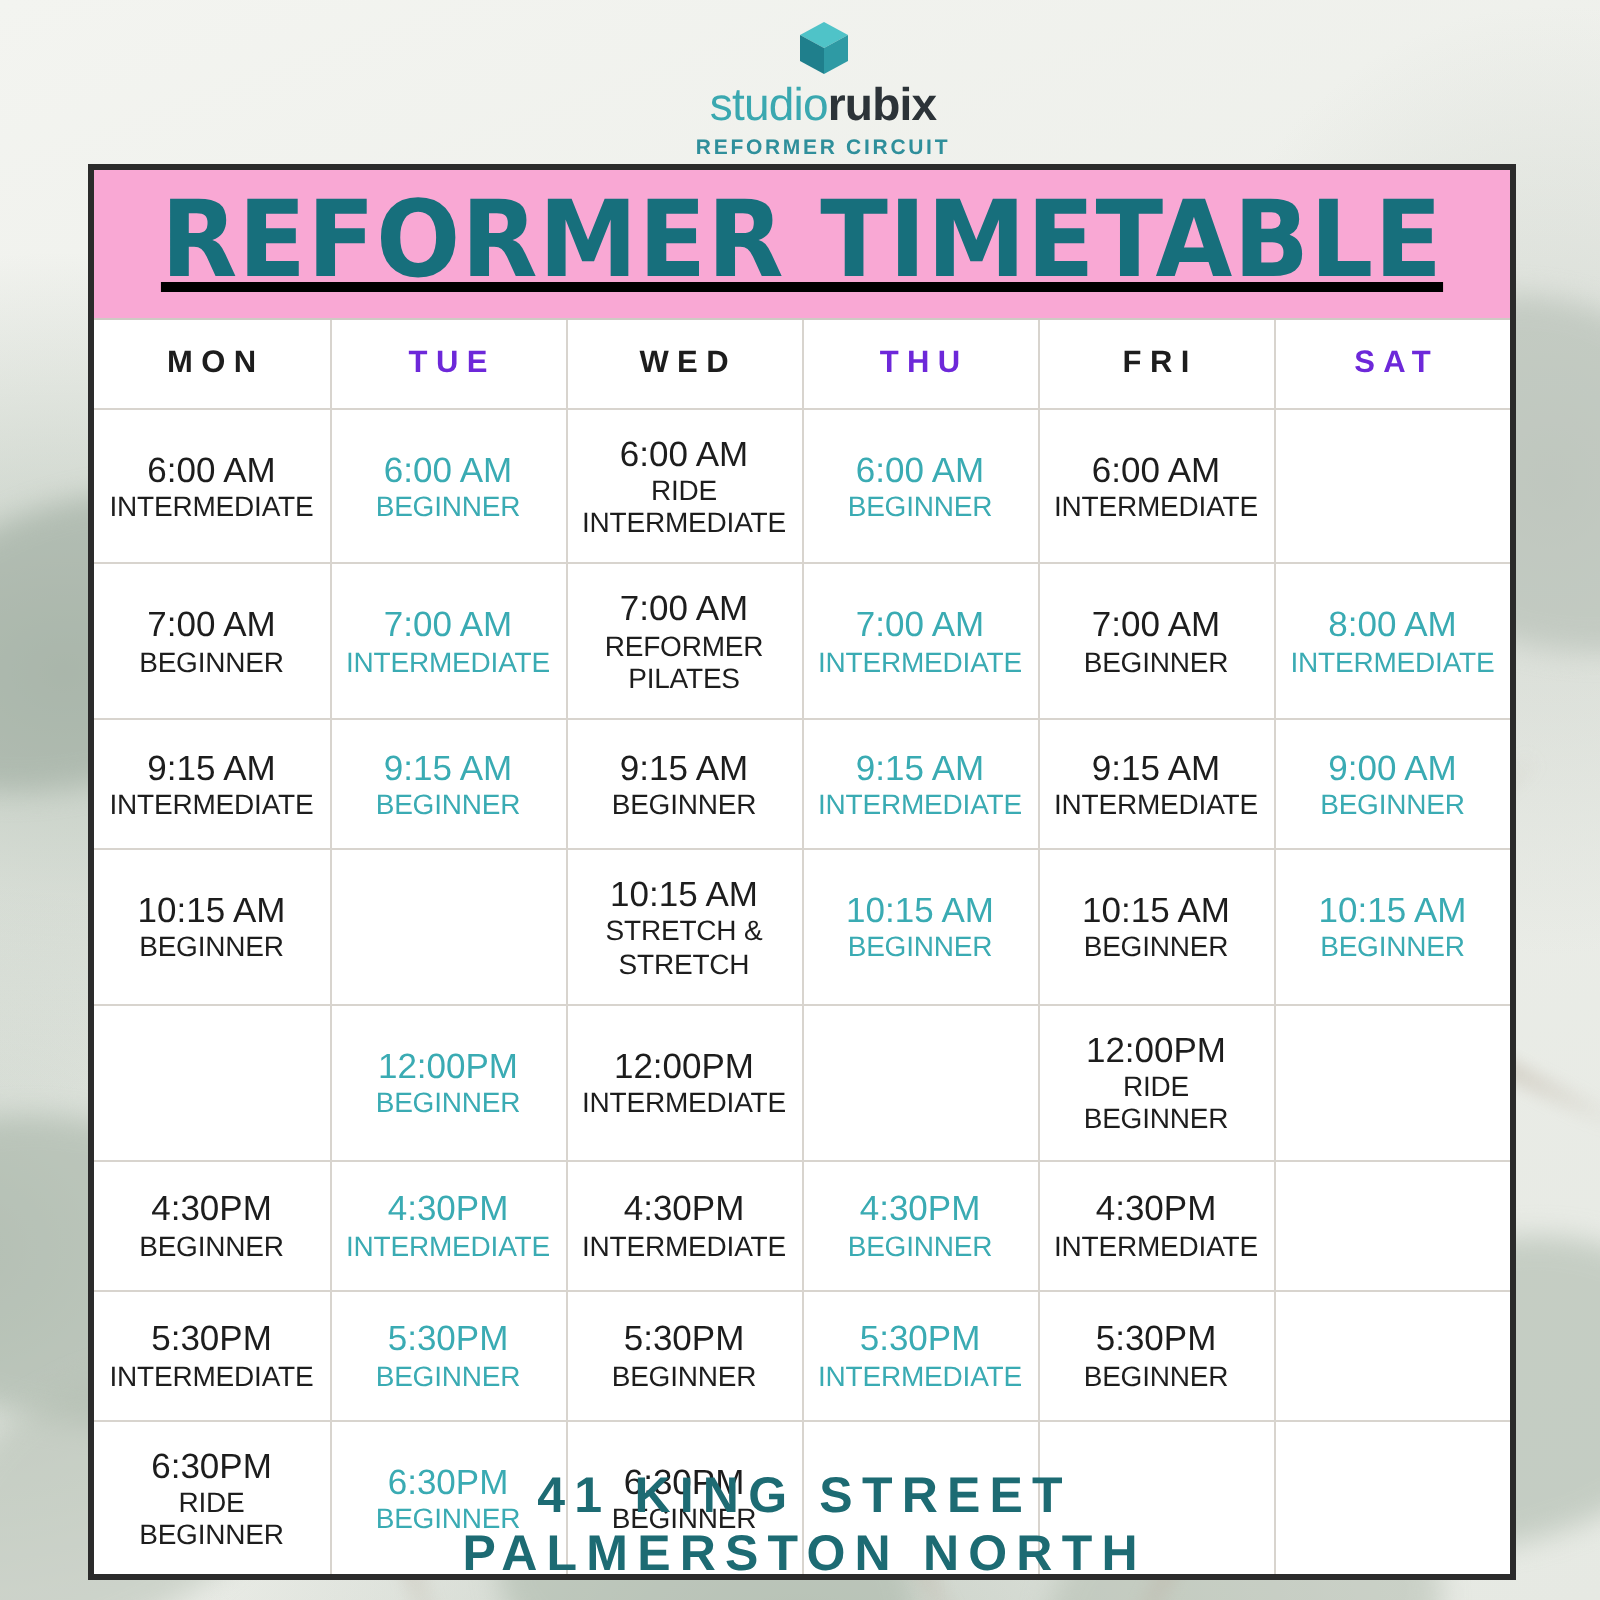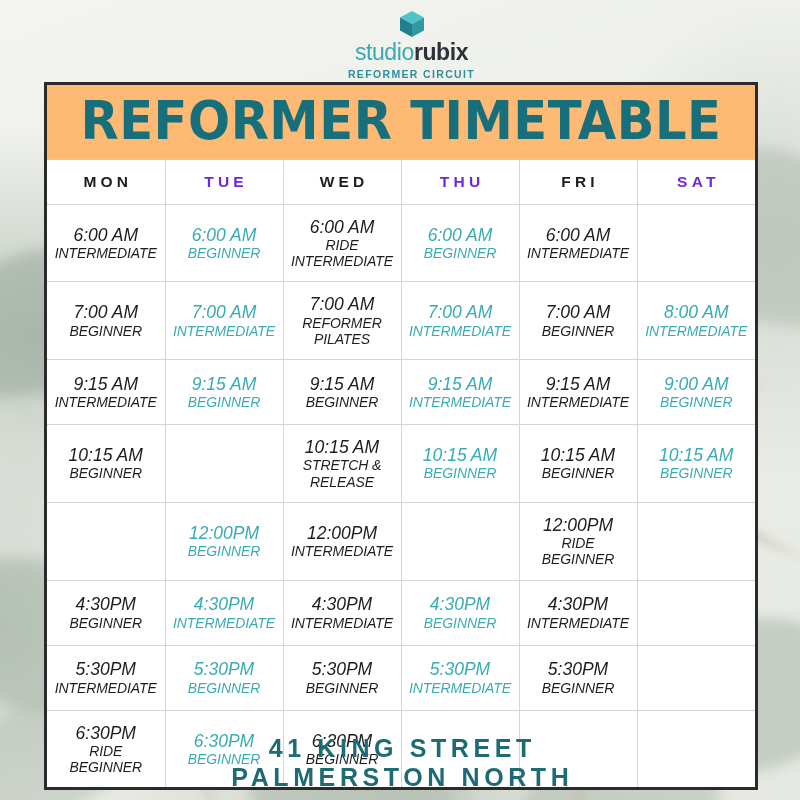--- a/index.html
+++ b/index.html
@@ -72,24 +72,25 @@
     position: absolute;
     left: 44px;
     top: 82px;
     width: 714px;
     border: 3px solid #2b2b2b;
     background: rgba(255,255,255,0.93);
     z-index: 2;
   }
 
   #title-band {
-    background: #fdba74;
+    background: #f9a8d4;
     border-bottom: 1px solid #cfcac4;
     padding: 9px 0 12px;
     text-align: center;
+    text-decoration: underline;
   }
   #page-title {
     font-family: "Liberation Sans Narrow", "DejaVu Sans Condensed", "Liberation Sans", sans-serif;
     font-size: 53px;
     font-weight: 700;
     color: #176f7c;
     letter-spacing: 0.5px;
     line-height: 1;
     transform: scaleX(1.04);
     white-space: nowrap;
@@ -119,21 +120,20 @@
     letter-spacing: 4.2px;
     text-indent: 4.2px;
     color: #1d1d1d;
   }
   table#timetable th.teal { color: #6d28d9; }
 
   table#timetable td {
     height: 65px;
     padding: 12px 2px;
     line-height: 1.16;
-    font-style: italic;
   }
   .cell-inner { display: block; }
   .c-time {
     display: block;
     font-size: 17.5px;
     font-weight: 400;
     color: #1d1d1d;
     white-space: nowrap;
   }
   .c-sub {
@@ -326,21 +326,21 @@
             <span class="cell-inner">
               <span class="c-time">10:15 AM</span>
               <span class="c-sub">BEGINNER</span>
             </span>
           </td>
           <td class="empty"></td>
           <td>
             <span class="cell-inner">
               <span class="c-time">10:15 AM</span>
               <span class="c-sub">STRETCH &amp;</span>
-              <span class="c-sub">RELEASE</span>
+              <span class="c-sub">STRETCH</span>
             </span>
           </td>
           <td class="teal">
             <span class="cell-inner">
               <span class="c-time">10:15 AM</span>
               <span class="c-sub">BEGINNER</span>
             </span>
           </td>
           <td>
             <span class="cell-inner">

